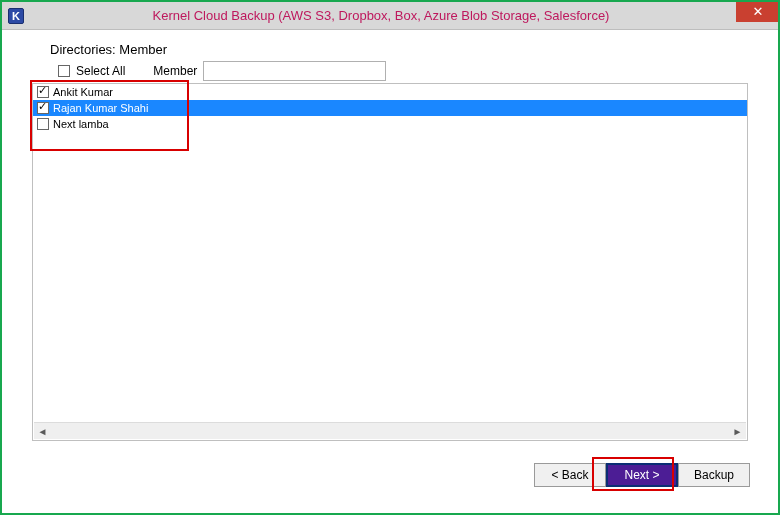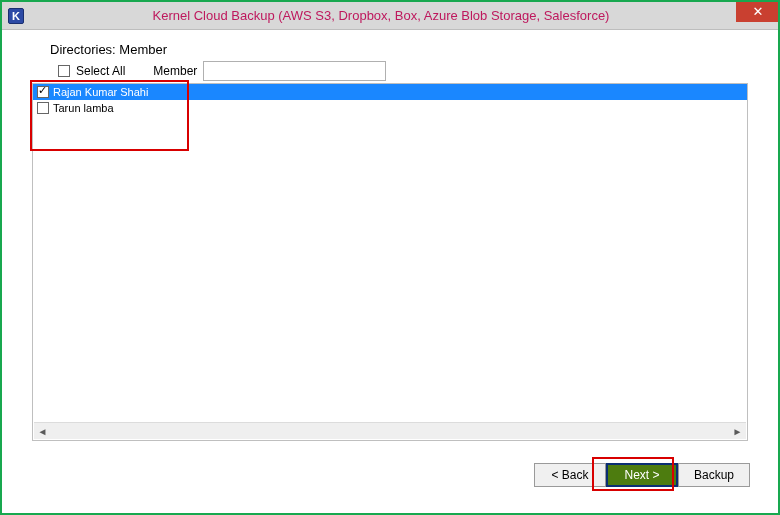--- a/index.html
+++ b/index.html
@@ -148,21 +148,21 @@
   .btn {
     min-width: 72px;
     height: 24px;
     border: 1px solid #9a9a9a;
     background: #f0f0f0;
     font-size: 12px;
     cursor: pointer;
     padding: 0 12px;
   }
   .btn.primary {
-    background: #4d7c0f;
+    background: #4c1d95;
     color: #fff;
     border: 2px solid #0b2e74;
   }
   .hl-next {
     top: 16px;
     right: 104px;
     width: 82px;
     height: 34px;
   }
   input[type=checkbox] {
@@ -203,27 +203,31 @@
       <input type="checkbox" style="">
       <span>Select All</span>
     </label>
     <span class="search-label">Member</span>
     <input class="search-input" type="text" value="" style="">
   </div>
 
   <div class="listbox-wrap">
     <div class="listbox">
       <div class="list-rows" id="list-rows">
+          <div class="row">
+            <input type="checkbox" checked="" style="">
+            <span>Ankit Kumar</span>
+          </div>
           <div class="row selected">
             <input type="checkbox" checked="" style="">
             <span>Rajan Kumar Shahi</span>
           </div>
           <div class="row">
             <input type="checkbox" style="">
-            <span>Tarun lamba</span>
+            <span>Next lamba</span>
           </div>
         </div>
       <div class="hscroll">
         <div class="arrow">◄</div>
         <div class="track"></div>
         <div class="arrow">►</div>
       </div>
     </div>
     <div class="highlight-box hl-list"></div>
   </div>

